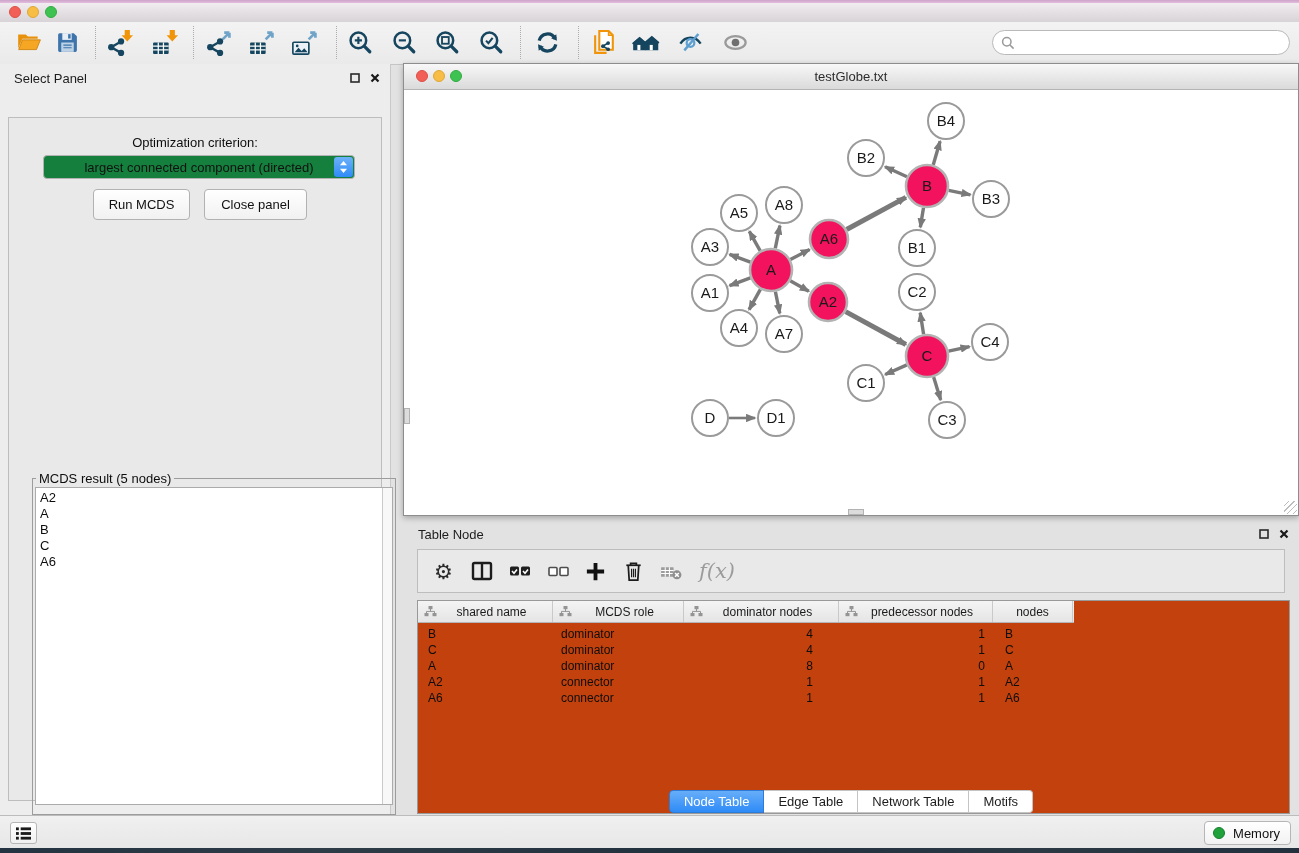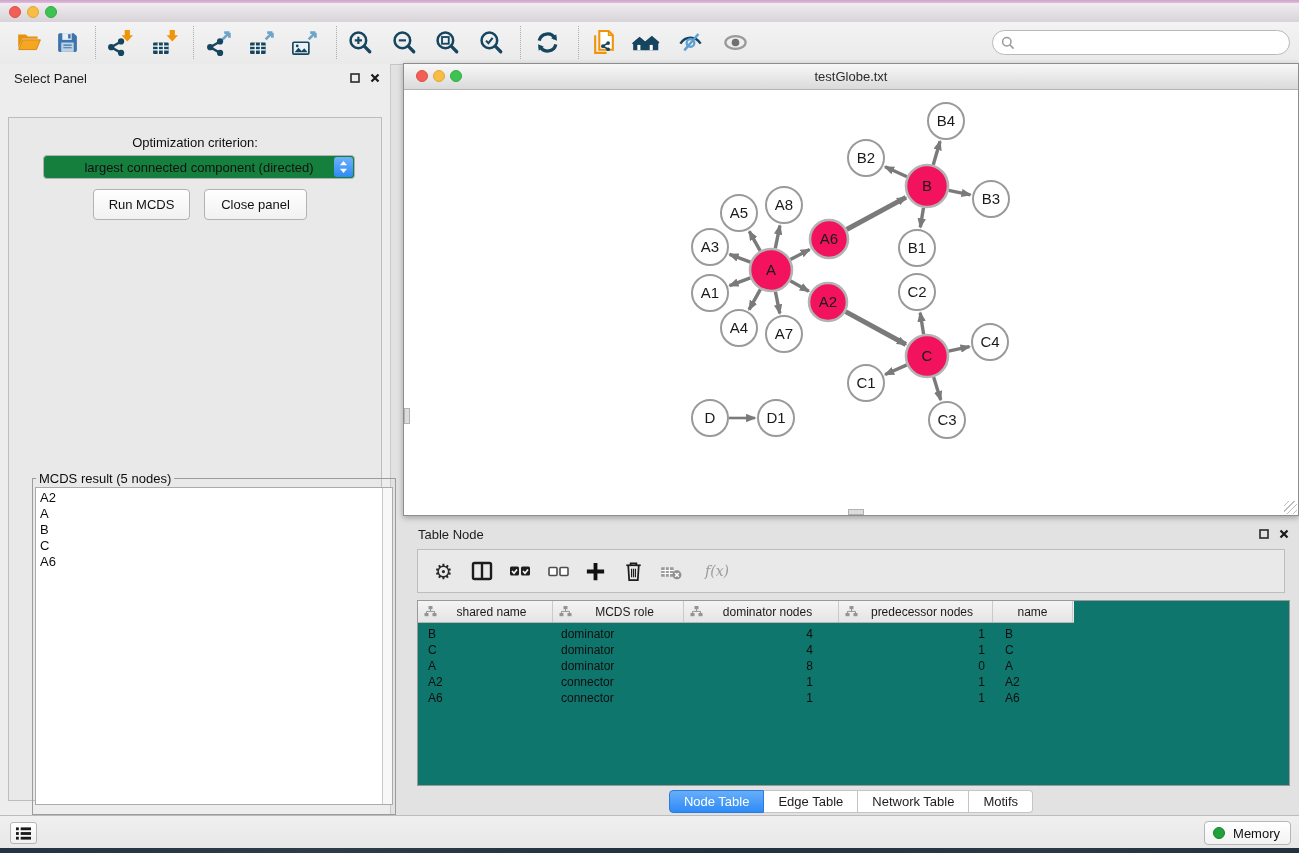--- a/index.html
+++ b/index.html
@@ -68,22 +68,22 @@
         background:repeating-linear-gradient(135deg,transparent 0 3px,#bdbdbd 3px 4px)}
   .h-left{position:absolute;left:0;top:344px;width:6px;height:16px;background:#dcdcdc;border:1px solid #b2b2b2;box-sizing:border-box}
   .h-bottom{position:absolute;left:444px;bottom:0;width:16px;height:6px;background:#dcdcdc;border:1px solid #b2b2b2;box-sizing:border-box}
 
   
   .table-panel{position:absolute;left:403px;top:520px;width:896px;height:295px}
   .tp-toolbar{position:absolute;left:14px;top:29px;width:868px;height:44px;background:#e9e9e9;border:1px solid #bdbdbd;
               box-sizing:border-box;display:flex;align-items:center;gap:13px;padding-left:13px}
   .tpi{width:25px;height:25px;display:flex;align-items:center;justify-content:center}
   .gear-glyph{font-size:21px;color:#2a2a2a;line-height:1}
-  .fx{font-family:"DejaVu Serif",serif;font-style:italic;font-size:14px;color:#9b9b9b}
-  .tp-table{position:absolute;left:14px;top:80px;width:873px;height:186px;background:#0f766e;border:1px solid #999;
+  .fx{font-family:"DejaVu Serif",serif;font-style:italic;font-size:21px;color:#9b9b9b}
+  .tp-table{position:absolute;left:14px;top:80px;width:873px;height:214px;background:#c2410c;border:1px solid #999;
             box-sizing:border-box;overflow:hidden}
   .thead{display:flex;height:21px;width:656px;background:linear-gradient(#f4f4f4,#e5e5e5);border-bottom:1px solid #b5b5b5}
   .th{display:flex;align-items:center;font-size:12px;color:#1b1b1b;border-right:1px solid #c9c9c9;box-sizing:border-box;padding-left:6px}
   .th .lbl{flex:1;text-align:center;padding-right:6px}
   .tbody{padding-top:3px}
   .tr{display:flex;height:16px;align-items:center;font-size:12px;color:#0e0e0e}
   .td{box-sizing:border-box;white-space:nowrap;overflow:hidden}
   .tp-tabs{position:absolute;left:0;right:0;top:270px;display:flex;justify-content:center}
   .tp-tabs .tab{padding:3px 14px}
 
@@ -486,21 +486,21 @@
             <path d="M6.5 3v2.4M2.5 7.4V5.4h8v2" stroke="#949494" fill="none" stroke-width="1"></path>
             <g fill="#949494">
               <rect x="4.5" width="4" height="3.2"></rect>
               <rect x="0.5" y="7" width="4" height="3.2"></rect>
               <rect x="8.5" y="7" width="4" height="3.2"></rect>
             </g>
           </svg>
           <span class="lbl">predecessor nodes</span>
         </div>
         <div class="th" style="width: 80px;">
-          <span class="lbl">name</span>
+          <span class="lbl">nodes</span>
         </div>
       </div>
     <div class="tbody" id="table-body">
         <div class="tr">
           <div class="td" style="width:135px;padding-left:10px">B</div>
           <div class="td" style="width:131px;padding-left:8px">dominator</div>
           <div class="td" style="width:155px;text-align:right;padding-right:26px">4</div>
           <div class="td" style="width:154px;text-align:right;padding-right:8px">1</div>
           <div class="td" style="width:80px;padding-left:12px">B</div>
         </div>

